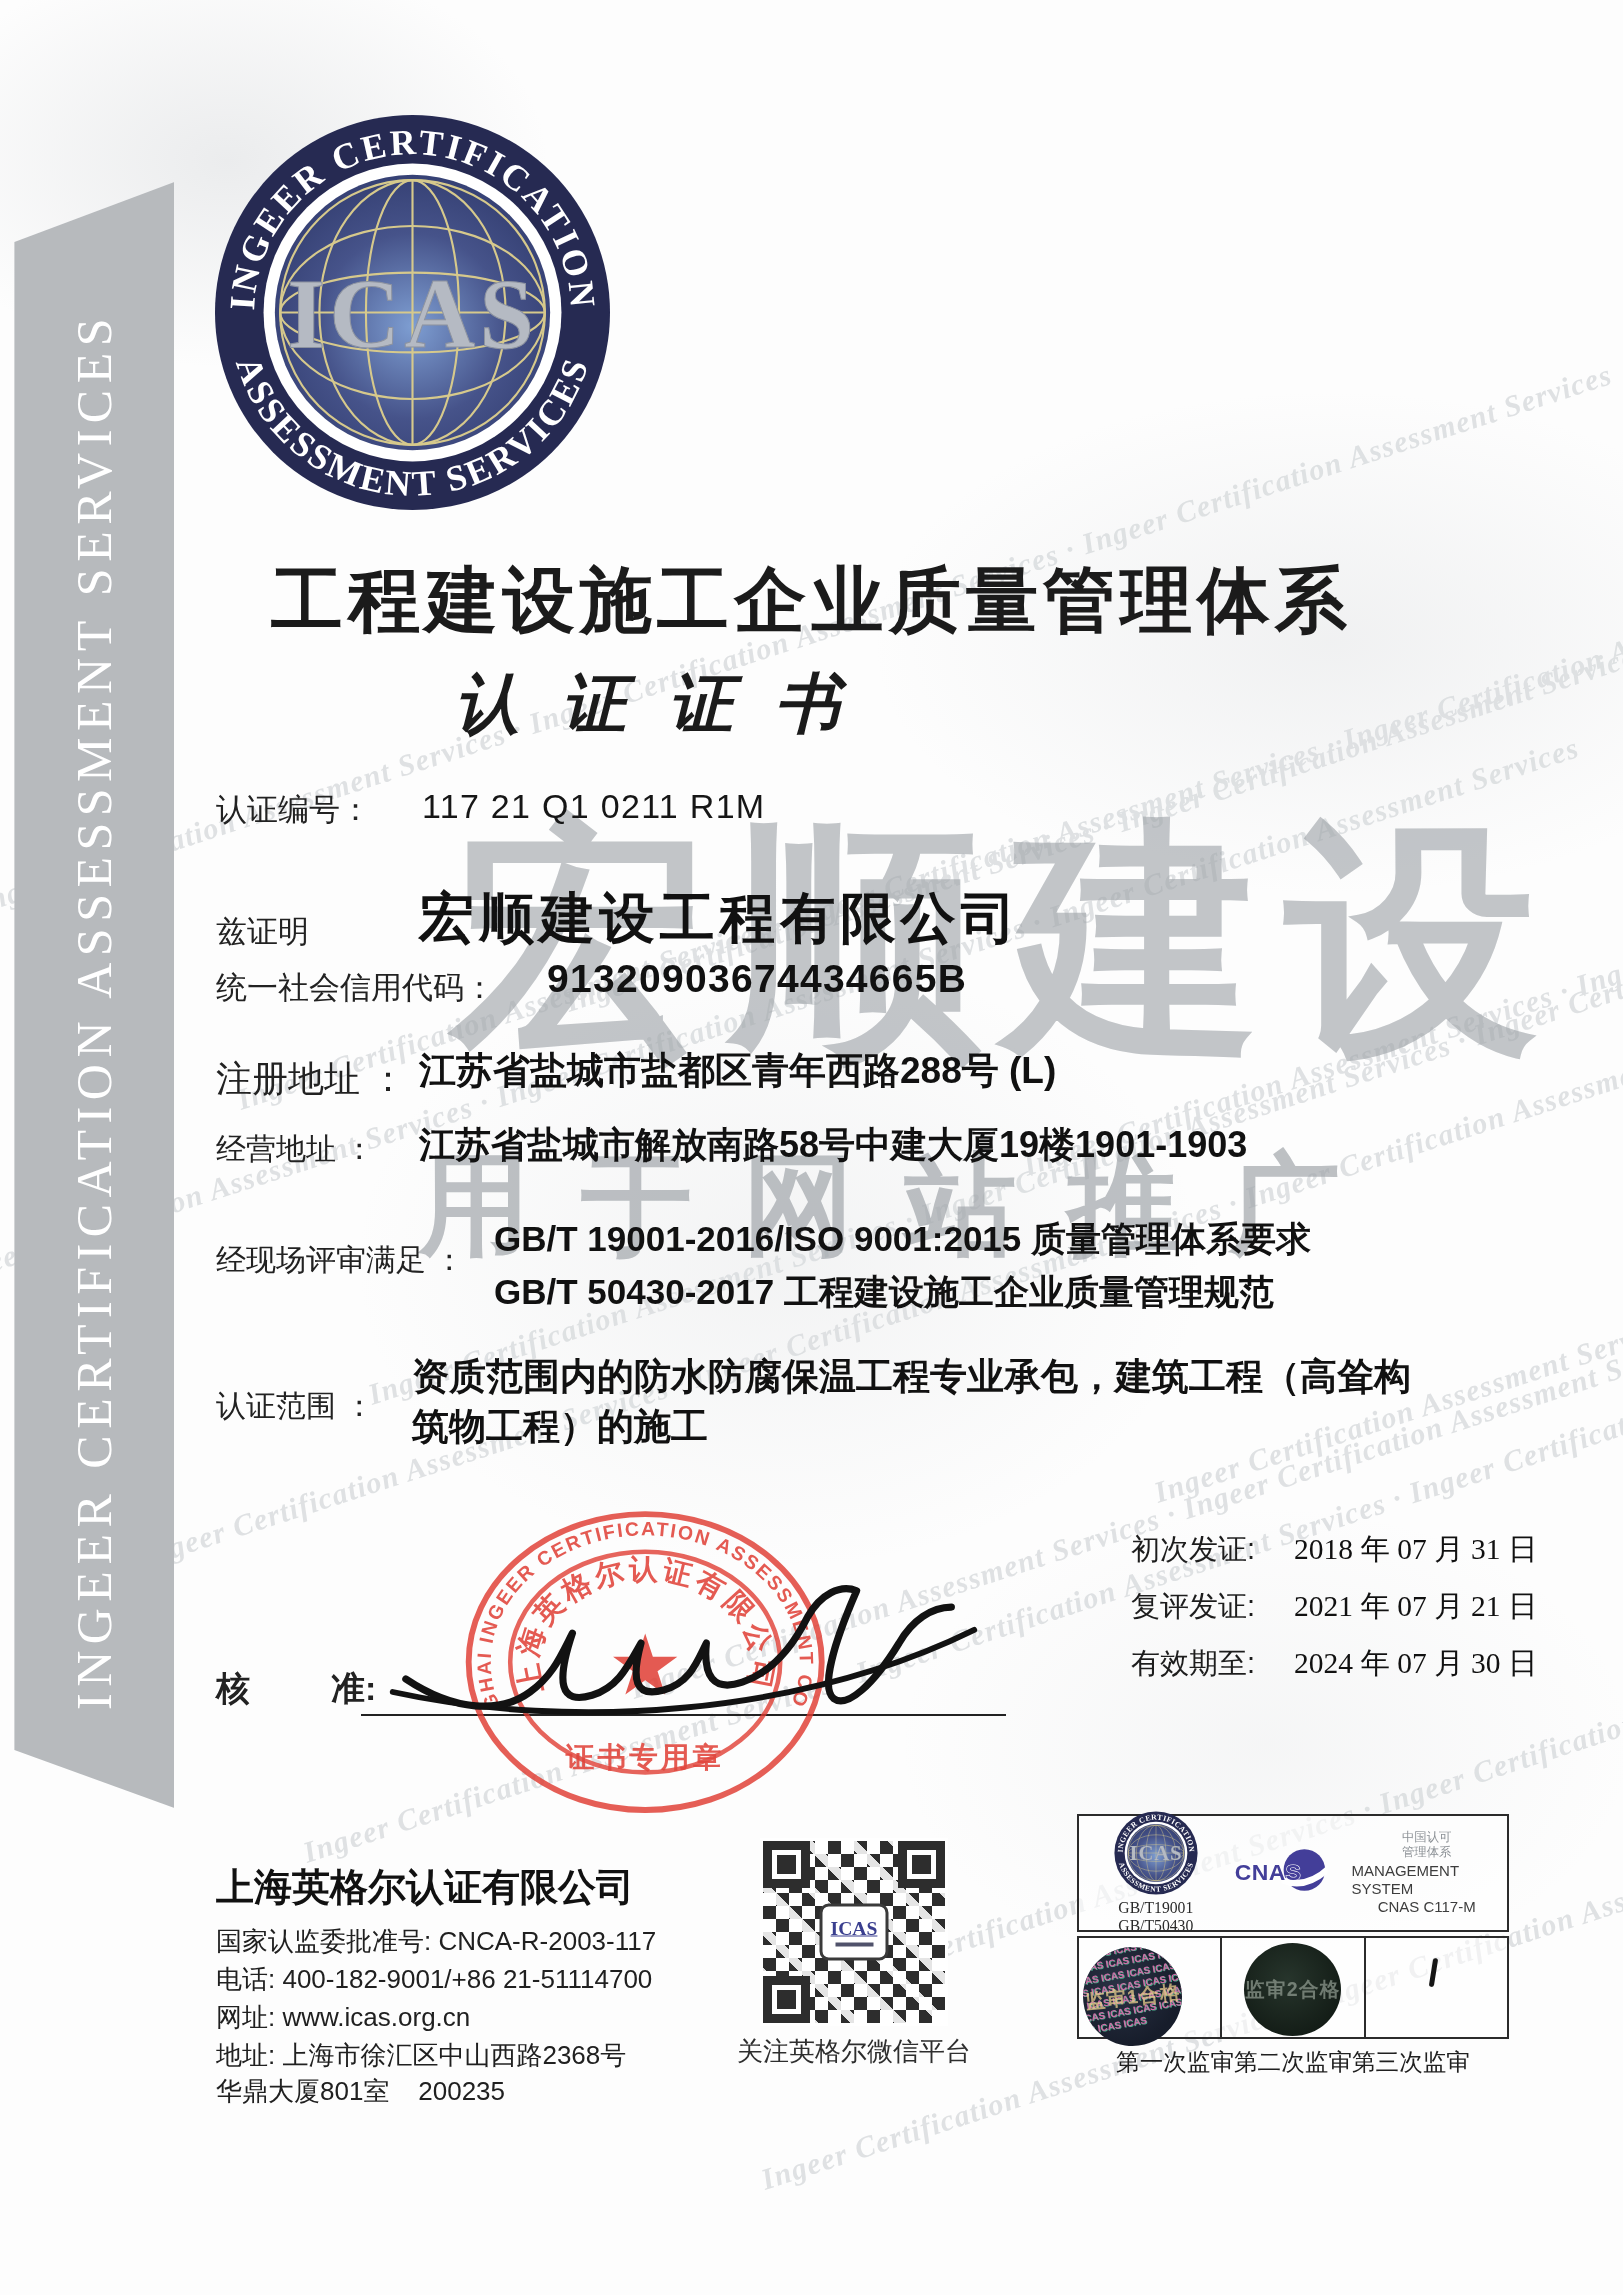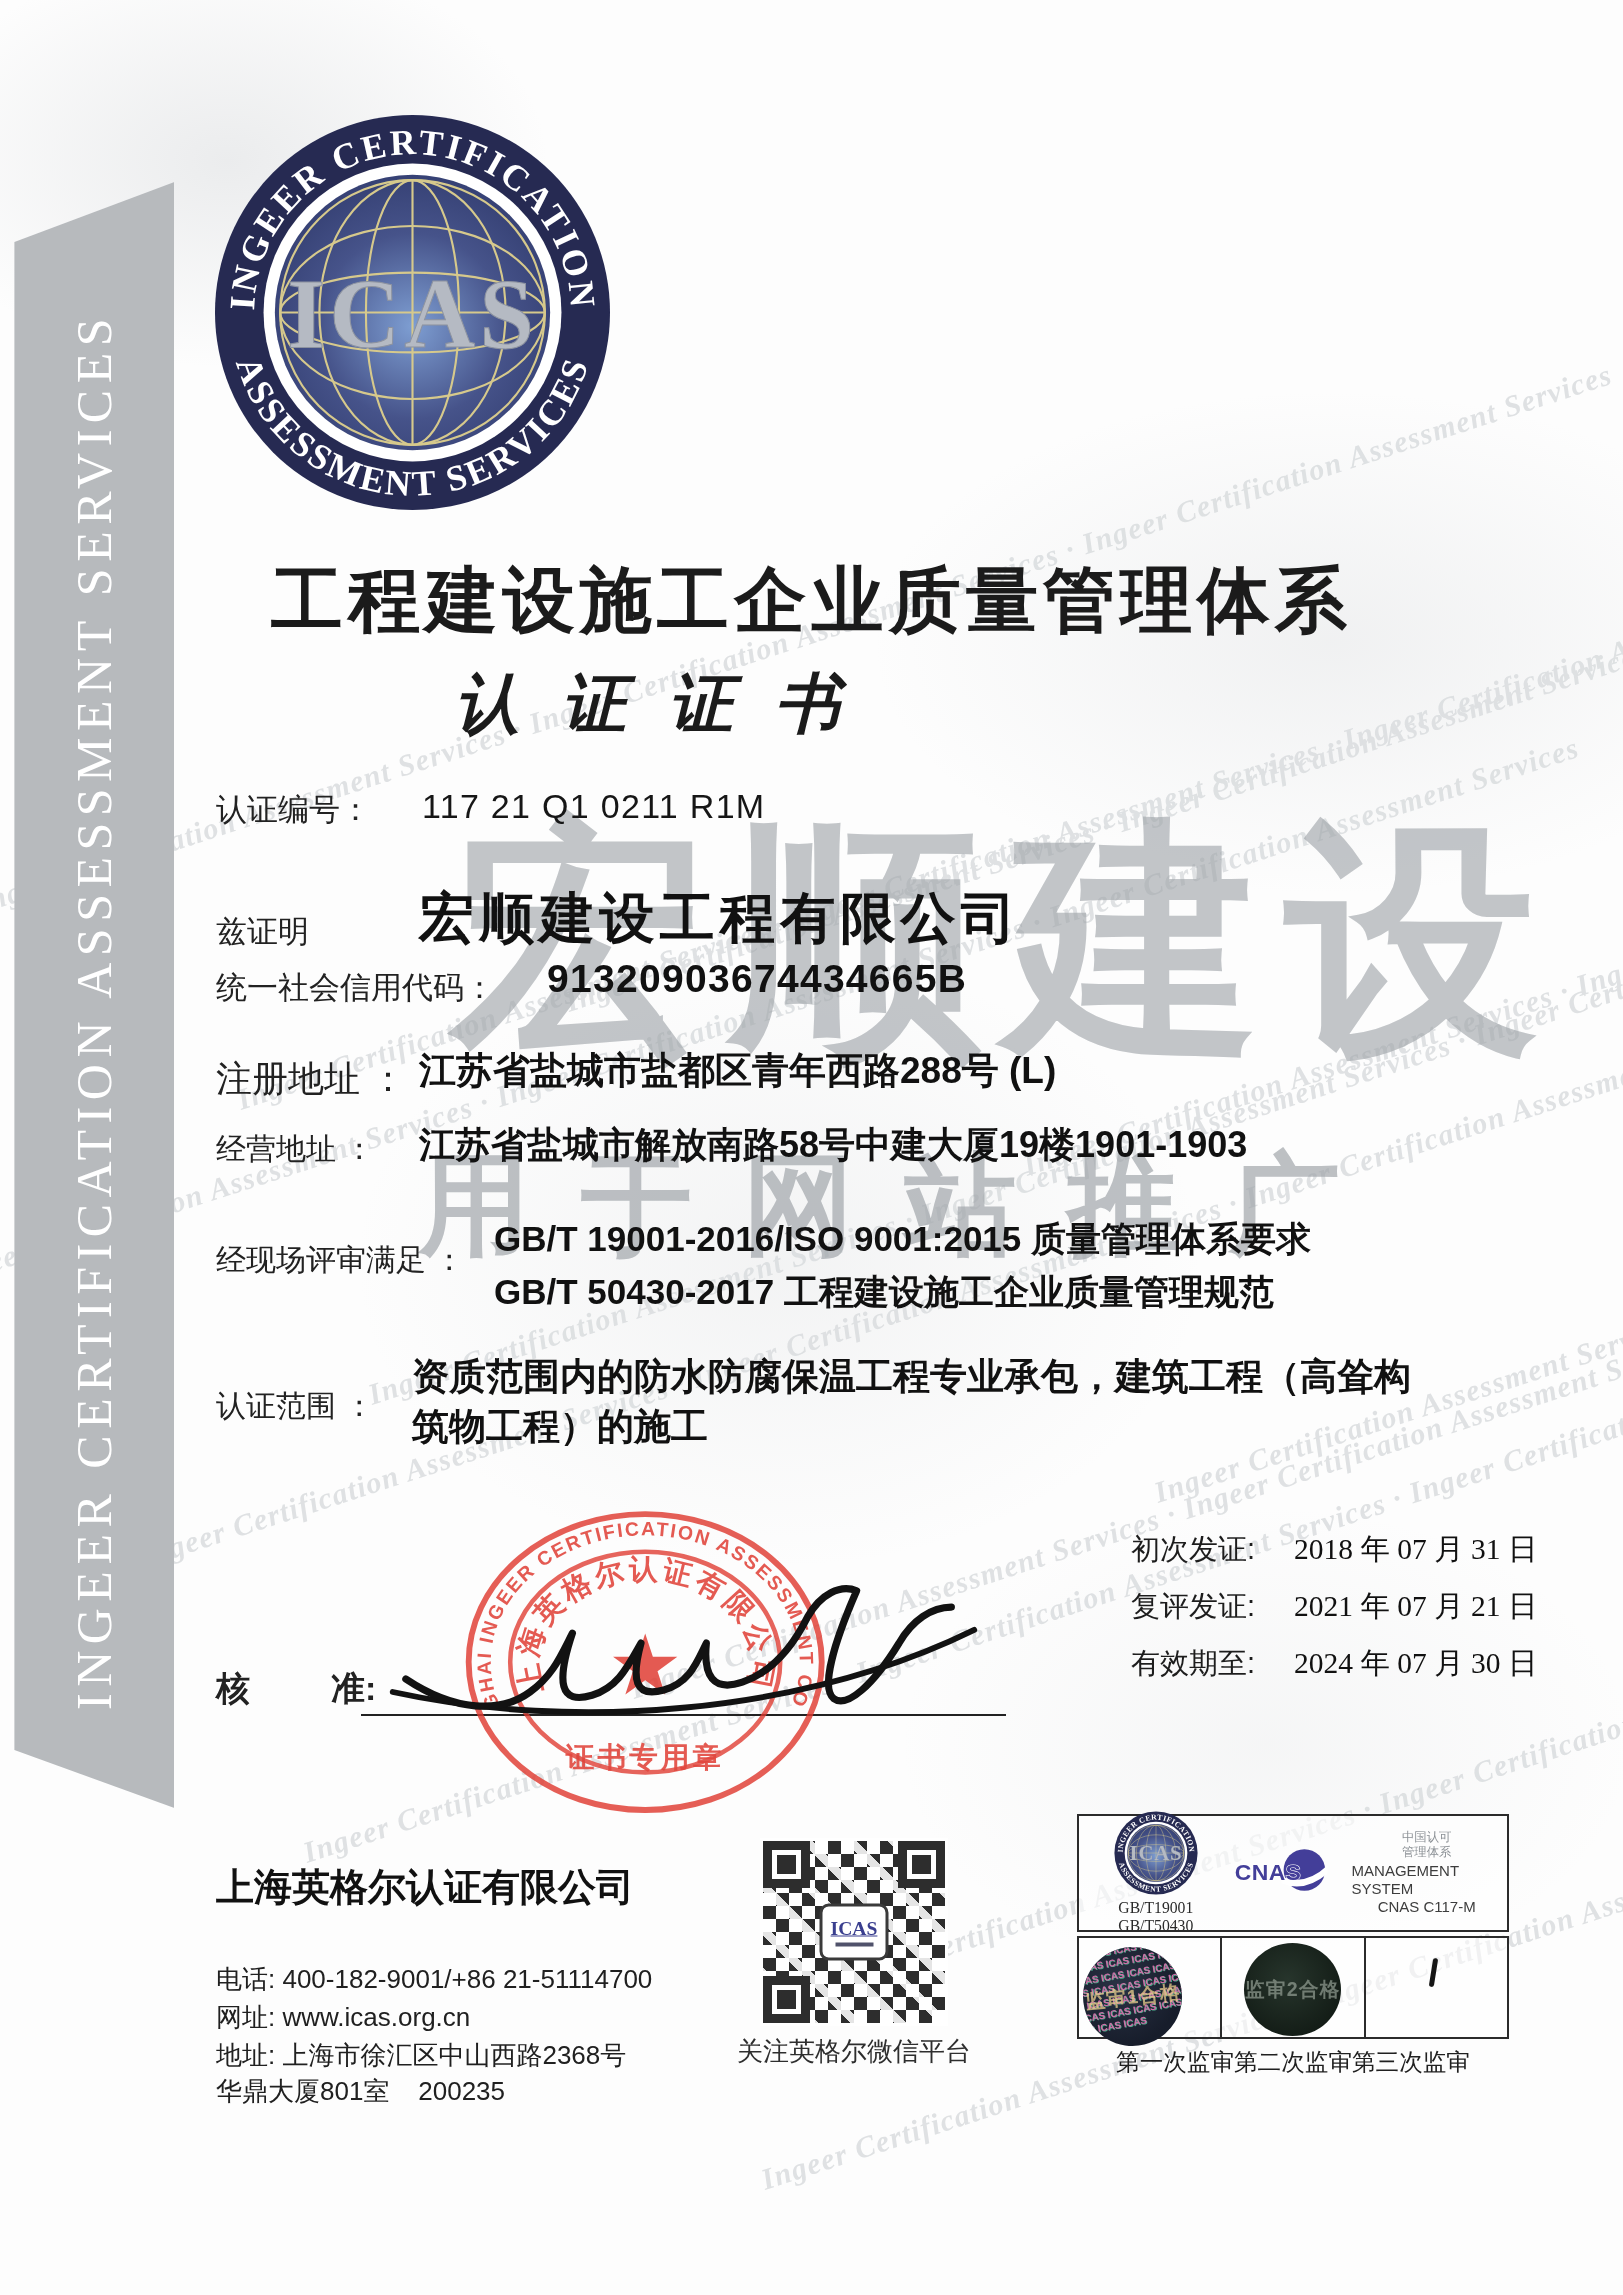--- a/index.html
+++ b/index.html
@@ -245,20 +245,21 @@
       <polygon points="288,198 299.8,233.8 337.5,233.9 307,256.2 318.6,292.1 288,270 257.4,292.1 269,256.2 238.5,233.9 276.2,233.8" fill="rgba(223,57,47,.9)"></polygon>
       <text x="288" y="404" text-anchor="middle" font-family="Liberation Sans, sans-serif" font-weight="bold" font-size="44" letter-spacing="5" fill="rgba(223,57,47,.9)">证书专用章</text>
     </svg>
 
     <svg class="abs sign" width="615" height="196" viewBox="0 0 940 300">
       <path d="M 25 225 C 300 285 650 260 915 130" fill="none" stroke="#121212" stroke-width="9" stroke-linecap="round"></path>
       <path d="M 45 205 C 120 255 190 258 235 225 C 270 200 282 170 300 135 C 275 210 280 245 330 230 C 370 218 385 185 405 150 C 390 205 395 235 440 222 C 480 210 490 180 505 150 C 500 200 515 225 560 210 C 610 193 640 150 660 110 C 680 75 710 60 735 70 C 700 150 680 220 700 235 C 720 250 760 215 800 150 C 820 115 850 95 880 95" fill="none" stroke="#121212" stroke-width="11" stroke-linecap="round" stroke-linejoin="round"></path>
     </svg>
 
     <div class="abs val-b" style="left:216px;top:1862px;font-size:38px">上海英格尔认证有限公司</div>
+    <div class="abs foot-line" style="left:216px;top:1924px">国家认监委批准号: CNCA-R-2003-117</div>
     <div class="abs foot-line" style="left:216px;top:1962px">电话: 400-182-9001/+86 21-51114700</div>
     <div class="abs foot-line" style="left:216px;top:2000px">网址: www.icas.org.cn</div>
     <div class="abs foot-line" style="left:216px;top:2038px">地址: 上海市徐汇区中山西路2368号</div>
     <div class="abs foot-line ws-pre" style="left:216px;top:2074px">华鼎大厦801室    200235</div>
 
     <div class="abs qr">
       <div class="qr-finder" style="left:0;top:0"></div>
       <div class="qr-finder" style="right:0;top:0"></div>
       <div class="qr-finder" style="left:0;bottom:0"></div>
       <div class="qr-center">

